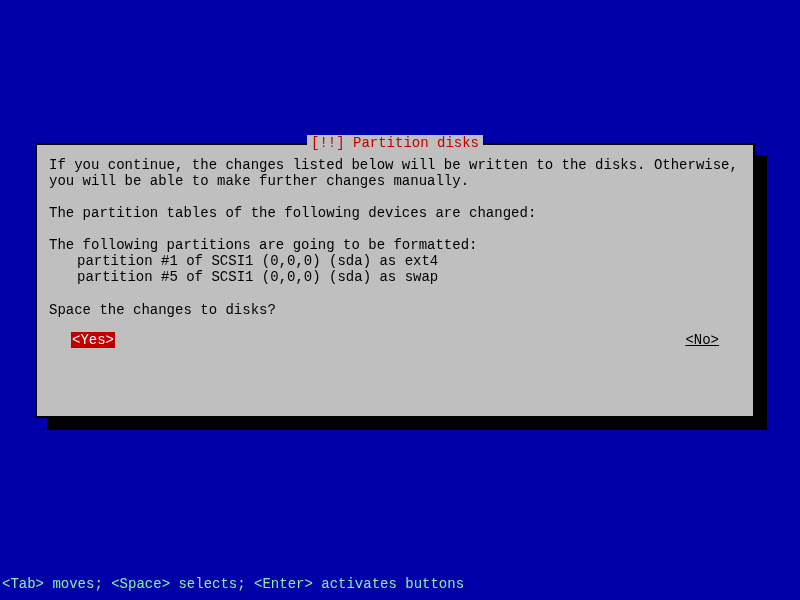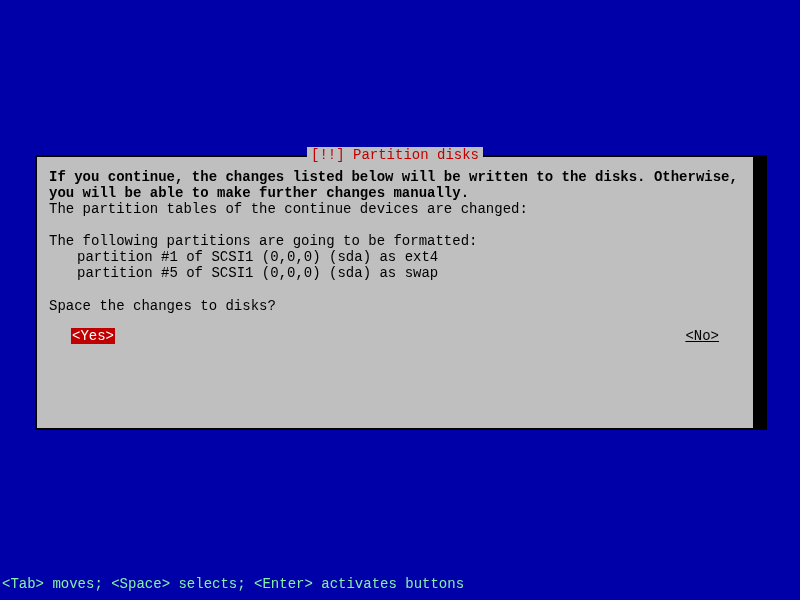--- a/index.html
+++ b/index.html
@@ -15,21 +15,21 @@
     .dialog-shadow {
       position: absolute;
       top: 155px;
       left: 47px;
       width: 720px;
       height: 275px;
       background: #000000;
     }
     .dialog {
       position: absolute;
-      top: 155px;
+      top: 143px;
       left: 35px;
       width: 720px;
       height: 275px;
       background: #bfbfbf;
       border: 2px solid #000000;
       padding: 12px 12px;
     }
     .dialog-title {
       position: absolute;
       top: -10px;
@@ -38,22 +38,22 @@
       background: #bfbfbf;
       color: #c00000;
       padding: 0 4px;
       white-space: nowrap;
     }
     .dialog-content {
       color: #000000;
       line-height: 1.15;
     }
     .para {
+      margin-bottom: 16px;
       white-space: pre-wrap;
-      font-weight: bold;
     }
     .indent {
       padding-left: 28px;
     }
     .button-row {
       display: flex;
       justify-content: space-between;
       padding: 0 22px 0 22px;
       margin-top: 2px;
       align-items: flex-end;
@@ -79,21 +79,21 @@
 
 <div class="dialog-shadow"></div>
 
 <div class="dialog">
   <div class="dialog-title">
     <span>[!!] Partition disks</span>
   </div>
   <div class="dialog-content">
     <div class="para">If you continue, the changes listed below will be written to the disks. Otherwise, you will be able to make further changes manually.</div>
     <div>
-      <div>The partition tables of the continue devices are changed:</div>
+      <div>The partition tables of the following devices are changed:</div>
     </div>
     <div style="height:16px"></div>
     <div>
       <div>The following partitions are going to be formatted:</div>
       <div class="indent">partition #1 of SCSI1 (0,0,0) (sda) as ext4</div>
       <div class="indent">partition #5 of SCSI1 (0,0,0) (sda) as swap</div>
     </div>
     <div style="height:16px"></div>
     <div>Space the changes to disks?</div>
     <div style="height:12px"></div>

